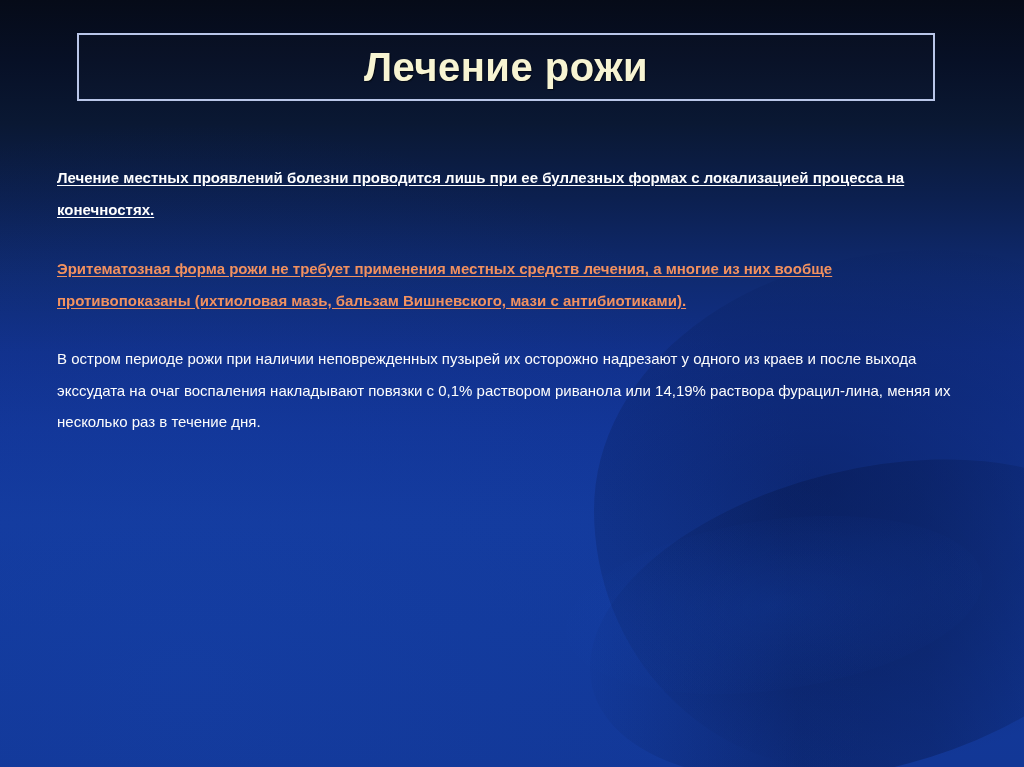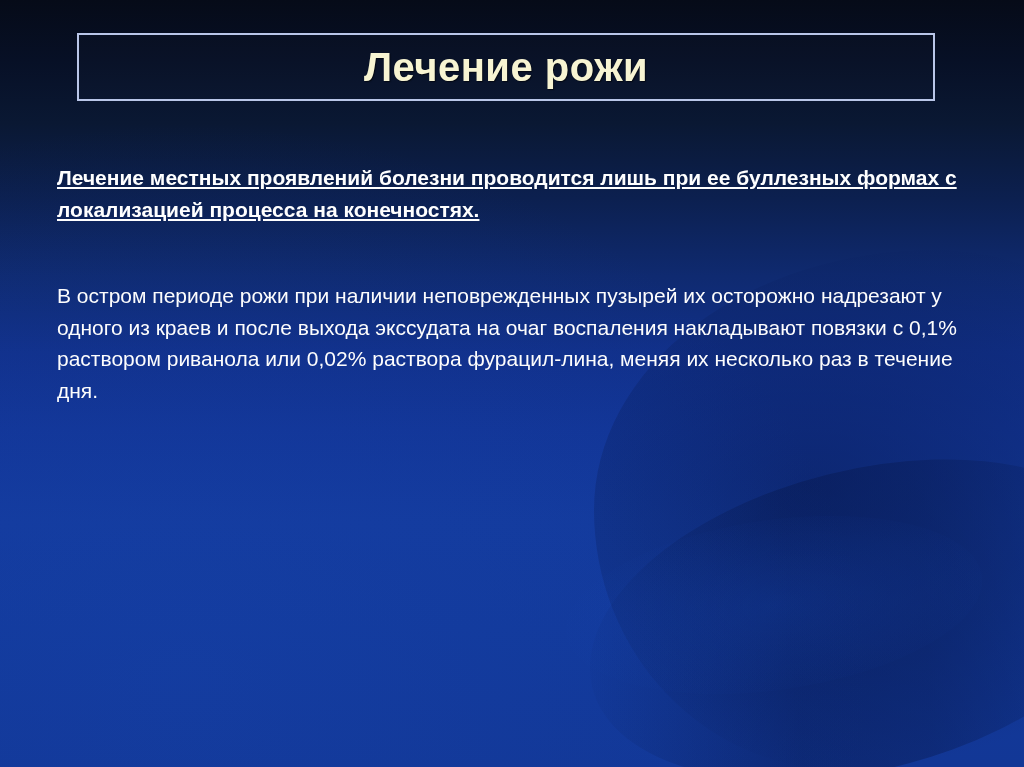--- a/index.html
+++ b/index.html
@@ -105,21 +105,21 @@
   }
 
   
   #body {
     position: absolute;
     left: 57px;
     top: 162px;
     width: 900px;
   }
   .para {
-    font-size: 21px;
+    font-size: 15px;
     line-height: 31.5px;
     margin: 0;
     color: #ffffff;
   }
   .para.emph {
     font-weight: bold;
     text-decoration: underline;
     text-underline-offset: 2px;
   }
   .para.warn {
@@ -151,24 +151,25 @@
   <div id="title-frame">
     <span id="title-text">Лечение рожи</span>
   </div>
 
   <div id="body">
 
     <p class="para emph">Лечение местных проявлений болезни проводится лишь при ее буллезных формах с локализацией процесса на конечностях.</p>
 
     <div class="gap-1"></div>
 
+    <p class="para warn">Эритематозная форма рожи не требует применения местных средств лечения, а многие из них вообще противопоказаны (ихтиоловая мазь, бальзам Вишневского, мази с антибиотиками).</p>
 
     <div class="gap-2"></div>
 
-    <p class="para plain">В остром периоде рожи при наличии неповрежденных пузырей их осторожно надрезают у одного из краев и после выхода экссудата на очаг воспаления накладывают повязки с 0,1% раствором риванола или 0,02% раствора фурацил-лина, меняя их несколько раз в течение дня.</p>
+    <p class="para plain">В остром периоде рожи при наличии неповрежденных пузырей их осторожно надрезают у одного из краев и после выхода экссудата на очаг воспаления накладывают повязки с 0,1% раствором риванола или 14,19% раствора фурацил-лина, меняя их несколько раз в течение дня.</p>
 
     <div class="gap-3"></div>
 
 
     <div class="gap-4"></div>
 
 
   </div>
 </div>
 

